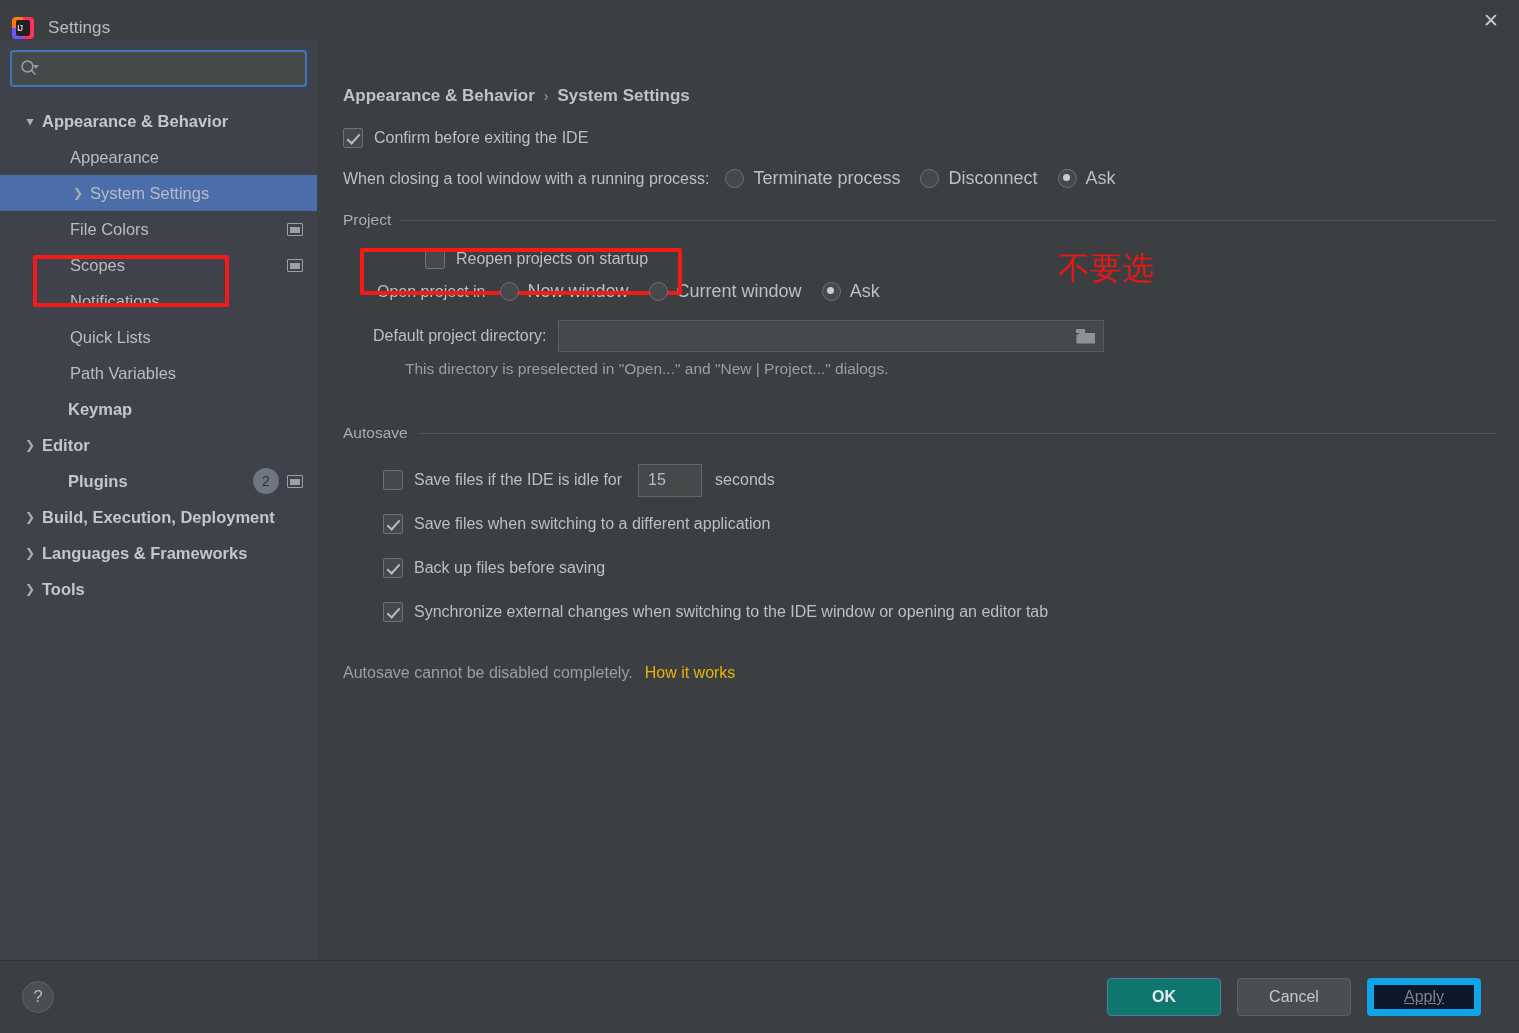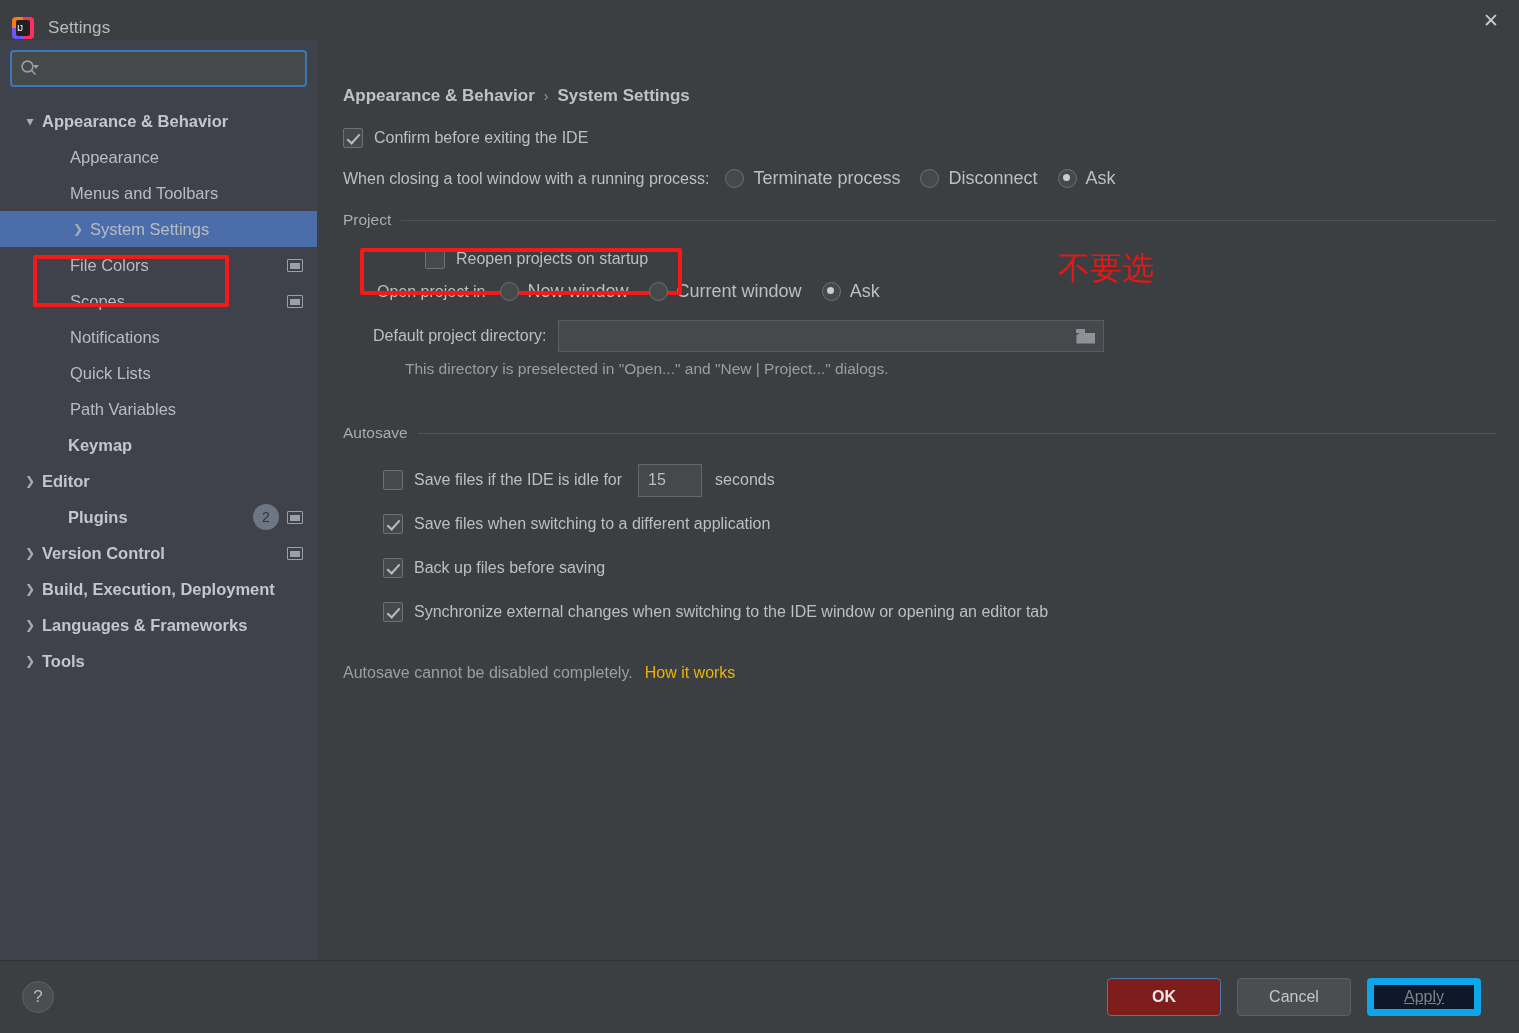--- a/index.html
+++ b/index.html
@@ -262,21 +262,21 @@
     display: flex; align-items: center; justify-content: center;
     cursor: pointer;
   }
   .btns { margin-left: auto; display: flex; gap: 16px; }
   .btn {
     min-width: 114px; height: 38px;
     border-radius: 4px;
     display: flex; align-items: center; justify-content: center;
     font-size: 16px; cursor: pointer;
   }
-  .btn.primary { background: #7f1d1d; border: 1px solid #4b78ad; color: #e6e9ec; font-weight: bold; }
+  .btn.primary { background: #0f766e; border: 1px solid #4b78ad; color: #e6e9ec; font-weight: bold; }
   .btn.normal  { background: #4a4e50; border: 1px solid #5d6164; color: #c5c8cb; }
   .btn.disabled{ background: #0f172a; border: 7px solid #0ea5e9; color: #7e8285; text-decoration: underline; }
 </style>
 </head>
 <body>
 
 <div class="window">
 
   <div class="titlebar">
     <div class="app-icon">
@@ -308,23 +308,20 @@
       </div>
 
       <div class="tree" id="tree">
           <div class="node lvl0">
             <span class="arrow down"></span>
             <span class="node-label bold">Appearance &amp; Behavior</span>
           </div>
           <div class="node lvl1">
             <span class="node-label">Appearance</span>
           </div>
-          <div class="node lvl1">
-            <span class="node-label">Menus and Toolbars</span>
-          </div>
           <div class="node lvl1 selected">
             <span class="arrow right"></span>
             <span class="node-label">System Settings</span>
           </div>
           <div class="node lvl1">
             <span class="node-label">File Colors</span>
             <span class="spacer-right">
               <span class="win-ic"></span>
             </span>
           </div>
@@ -347,27 +344,20 @@
             <span class="node-label bold">Keymap</span>
           </div>
           <div class="node lvl0">
             <span class="arrow right"></span>
             <span class="node-label bold">Editor</span>
           </div>
           <div class="node lvl0-noarrow">
             <span class="node-label bold">Plugins</span>
             <span class="spacer-right">
               <span class="badge">2</span>
-              <span class="win-ic"></span>
-            </span>
-          </div>
-          <div class="node lvl0">
-            <span class="arrow right"></span>
-            <span class="node-label bold">Version Control</span>
-            <span class="spacer-right">
               <span class="win-ic"></span>
             </span>
           </div>
           <div class="node lvl0">
             <span class="arrow right"></span>
             <span class="node-label bold">Build, Execution, Deployment</span>
           </div>
           <div class="node lvl0">
             <span class="arrow right"></span>
             <span class="node-label bold">Languages &amp; Frameworks</span>

